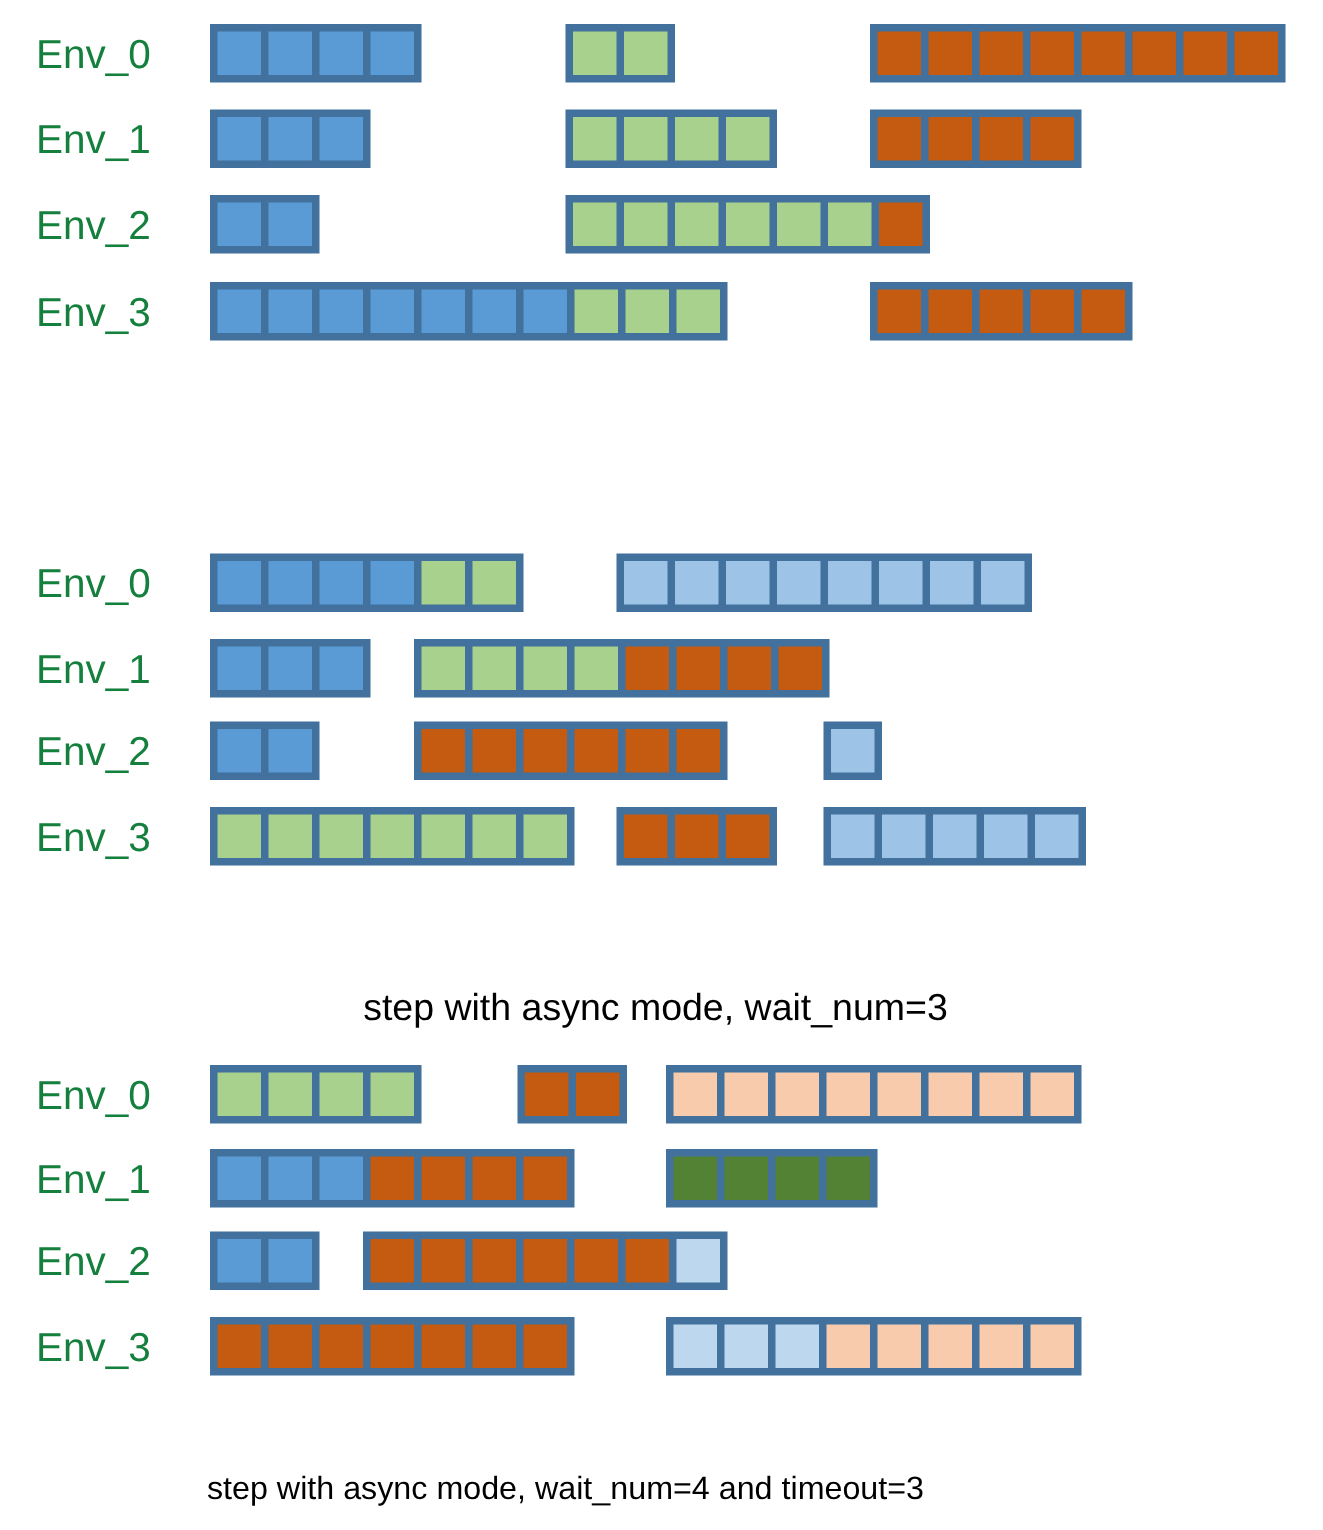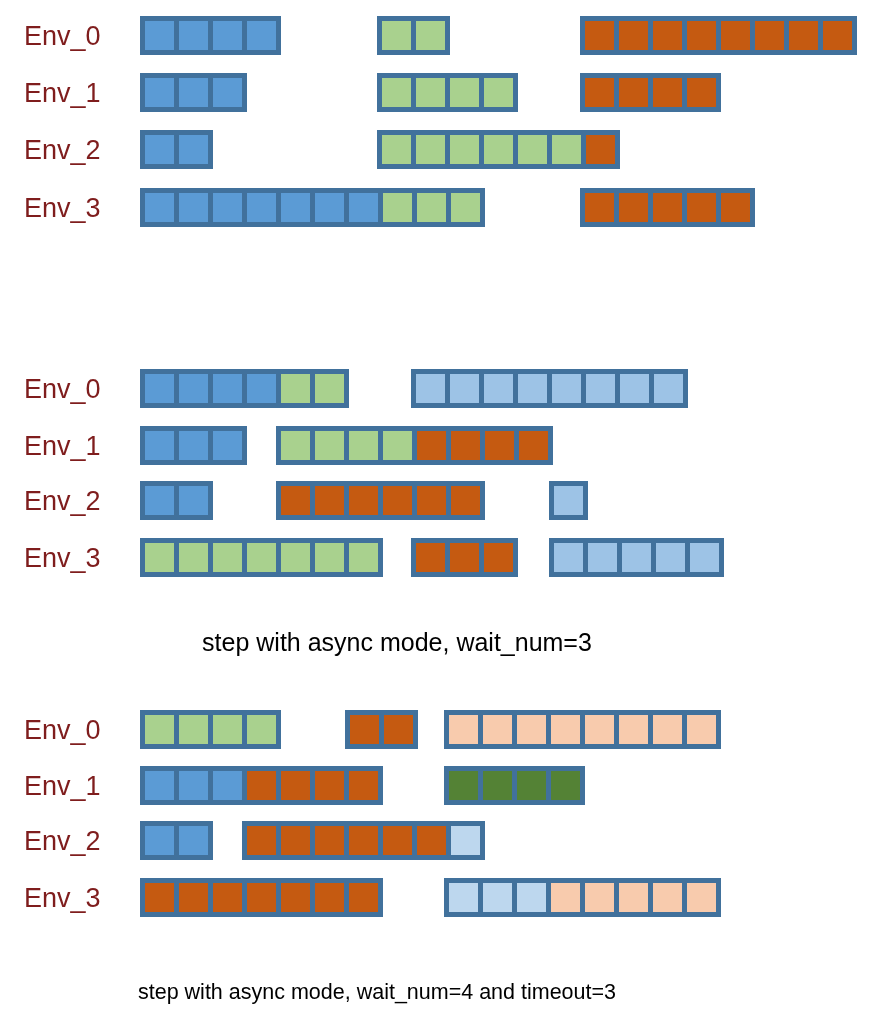--- a/index.html
+++ b/index.html
@@ -8,21 +8,21 @@
     width:882px;height:1020px;
     background:#ffffff;
     font-family:"Liberation Sans", sans-serif;
     overflow:hidden;
   }
   .env-label{
     position:absolute;
     left:24px;
     height:32px;line-height:32px;
     font-size:27px;
-    color:#7f1d1d;
+    color:#15803d;
     white-space:nowrap;
   }
   .bar{
     position:absolute;
     display:flex;
     gap:5px;
     padding:5px;
     box-sizing:border-box;
     height:39px;
   }
@@ -32,21 +32,21 @@
   }
   .caption{
     position:absolute;
     left:0;width:794px;
     text-align:center;
     font-size:25px;
     color:#000000;
     white-space:nowrap;
   }
   .caption-0{top:276px;}
-  .caption-1{top:628px;}
+  .caption-1{top:658px;padding-left:40px;}
   .caption-2{top:980px;font-size:21.5px;left:-20px;}
 </style>
 </head>
 <body>
 
 <div class="canvas" id="canvas">
   <div class="caption caption-1">step with async mode, wait_num=3</div>
   <div class="caption caption-2">step with async mode, wait_num=4 and timeout=3</div>
 <div class="env-label" style="top: 20px;">Env_0</div>
     <div class="bar" style="left: 140px; top: 16px; background: rgb(65, 113, 156);">

